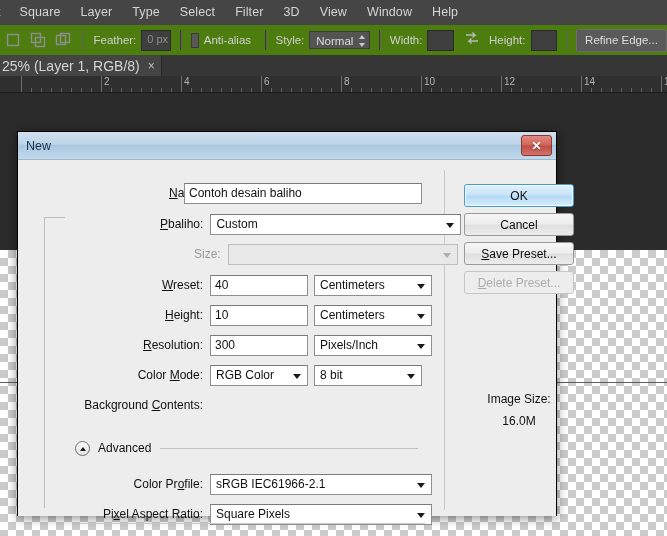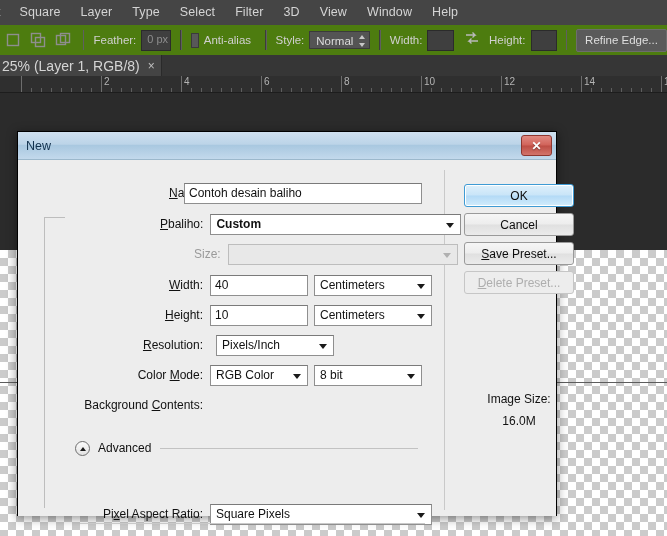--- a/index.html
+++ b/index.html
@@ -569,54 +569,55 @@
       <div class="group-bracket" style="left:26px; top:57px; width:20px; height:290px;"></div>
       <div class="dlg-divider" style="left:426px; top:10px; height:340px;"></div>
 
       <div class="row" style="left:155px; top:22px;">
         <div class="lbl" style="width:0px; margin-left:-4px; white-space:nowrap;"><u>N</u><span>ame:</span></div>
         <div class="txtbox" style="width:238px; margin-left:8px;">Contoh desain baliho</div>
       </div>
 
       <div class="row" style="left:142px; top:53px;">
         <div class="lbl" style="white-space:nowrap;"><u>P</u><span>baliho:</span></div>
-        <div class="combo" style="width:251px;font-weight:bold;">
+        <div class="combo" style="width:251px;">
           <span>Custom</span>
           <span class="arrow"></span>
         </div>
       </div>
 
       <div class="row" style="left:160px; top:83px;margin-left:16px;">
         <div class="lbl dim">Size:</div>
         <div class="combo disabled" style="width:230px;">
           <span></span>
           <span class="arrow"></span>
         </div>
       </div>
 
       <div class="row" style="left:133px; top:114px;">
-        <div class="lbl" style="width:52px;"><u>W</u><span>idth:</span></div>
+        <div class="lbl" style="width:52px;"><u>W</u><span>reset:</span></div>
         <div class="txtbox" style="width:98px;">40</div>
         <div class="combo" style="width:118px; margin-left:6px;">
           <span>Centimeters</span>
           <span class="arrow"></span>
         </div>
       </div>
 
       <div class="row" style="left:133px; top:144px;">
         <div class="lbl" style="width:52px;"><u>H</u><span>eight:</span></div>
         <div class="txtbox" style="width:98px;">10</div>
         <div class="combo" style="width:118px; margin-left:6px;">
           <span>Centimeters</span>
           <span class="arrow"></span>
         </div>
       </div>
 
       <div class="row" style="left:107px; top:174px;">
         <div class="lbl" style="width:78px;"><u>R</u><span>esolution:</span></div>
+        <div class="txtbox" style="width:98px;">300</div>
         <div class="combo" style="width:118px; margin-left:6px;">
           <span>Pixels/Inch</span>
           <span class="arrow"></span>
         </div>
       </div>
 
       <div class="row" style="left:100px; top:204px;">
         <div class="lbl" style="width:85px;"><span>Color </span><u>M</u><span>ode:</span></div>
         <div class="combo" style="width:98px;">
           <span>RGB Color</span>
@@ -631,20 +632,27 @@
       <div class="row" style="left:53px; top:234px;">
         <div class="lbl" style="width:132px;"><span>Background </span><u>C</u><span>ontents:</span></div>
       </div>
 
       <div class="adv-toggle" style="left:57px; top:281px;">
         <span class="chev-up"></span>
       </div>
       <div class="adv-label" style="left:80px; top:281px;">Advanced</div>
       <div class="adv-rule" style="left:142px; top:288px; width:258px;"></div>
 
+      <div class="row" style="left:75px; top:313px;">
+        <div class="lbl" style="width:110px;"><span>Color Pr</span><u>o</u><span>file:</span></div>
+        <div class="combo" style="width:222px;">
+          <span>sRGB IEC61966-2.1</span>
+          <span class="arrow"></span>
+        </div>
+      </div>
 
       <div class="row" style="left:50px; top:343px;">
         <div class="lbl" style="width:135px;"><span>Pi</span><u>x</u><span>el Aspect Ratio:</span></div>
         <div class="combo" style="width:222px;">
           <span>Square Pixels</span>
           <span class="arrow"></span>
         </div>
       </div>
 
       <div class="panel-frame" style="left:62px; top:363px; width:345px; height:10px; border-left:none; border-top:1px solid #c9c9c9;"></div>

